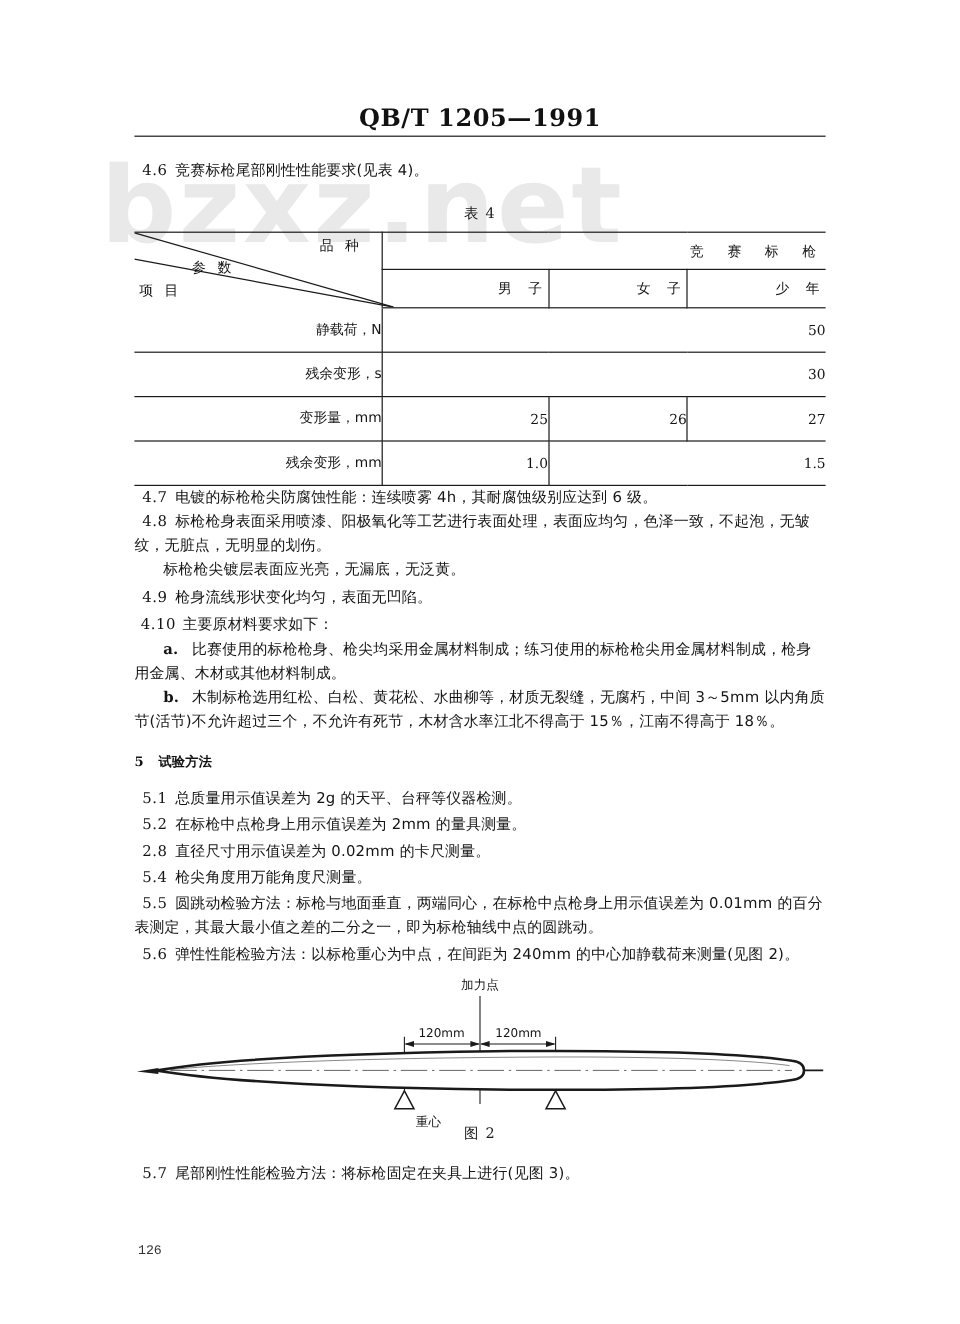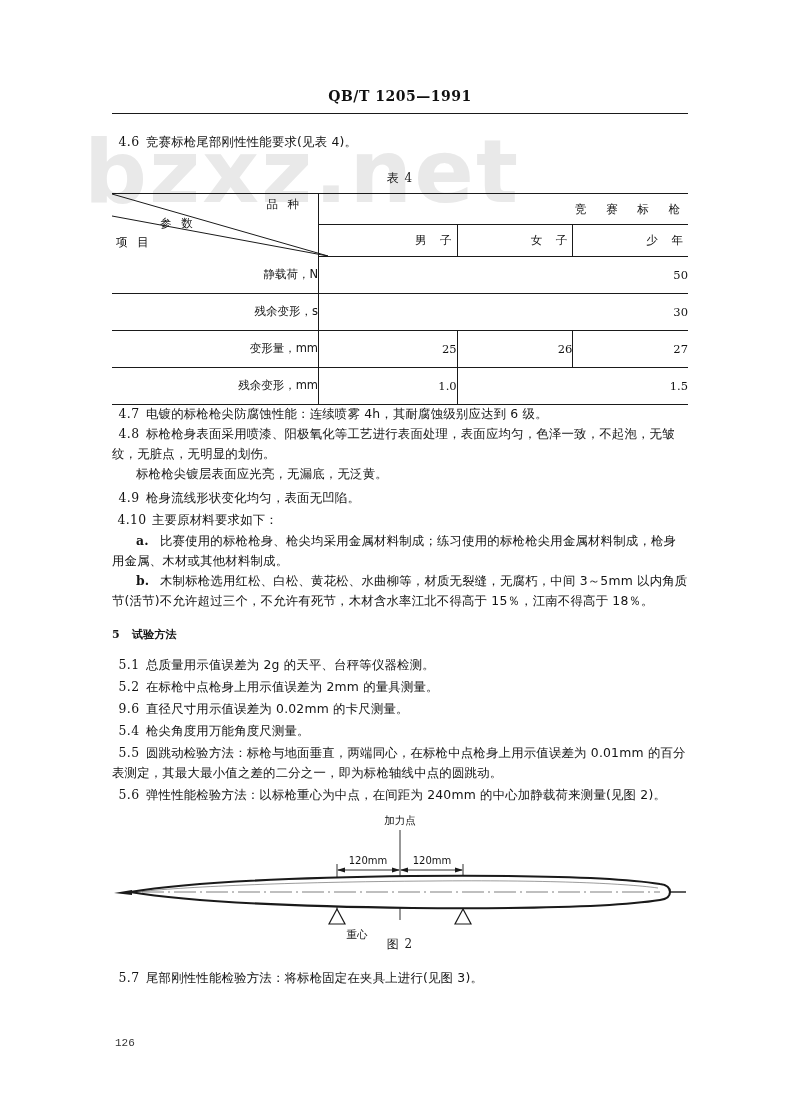--- a/index.html
+++ b/index.html
@@ -39,21 +39,21 @@
   
   .std-header {
     position: absolute;
     left: 112px;
     top: 86px;
     width: 576px;
     text-align: center;
   }
   .std-header .code {
     font-family: "DejaVu Serif", "Liberation Serif", serif;
-    font-size: 14px;
+    font-size: 20px;
     font-weight: bold;
     letter-spacing: 0.5px;
     color: #111;
   }
   .header-rule {
     position: absolute;
     left: 112px;
     top: 113px;
     width: 576px;
     height: 0;
@@ -277,21 +277,21 @@
       <span class="num" style="display:inline-block; min-width:20px;">5</span><span>试验方法</span>
     </div>
 
     <div class="para" style="top:655px;">
       <span class="num num-col">5.1</span><span>总质量用示值误差为 2g 的天平、台秤等仪器检测。</span>
     </div>
     <div class="para" style="top:677px;">
       <span class="num num-col">5.2</span><span>在标枪中点枪身上用示值误差为 2mm 的量具测量。</span>
     </div>
     <div class="para" style="top:699px;">
-      <span class="num num-col">9.6</span><span>直径尺寸用示值误差为 0.02mm 的卡尺测量。</span>
+      <span class="num num-col">2.8</span><span>直径尺寸用示值误差为 0.02mm 的卡尺测量。</span>
     </div>
     <div class="para" style="top:721px;">
       <span class="num num-col">5.4</span><span>枪尖角度用万能角度尺测量。</span>
     </div>
     <div class="para" style="top:743px;">
       <span class="num num-col">5.5</span><span>圆跳动检验方法：标枪与地面垂直，两端同心，在标枪中点枪身上用示值误差为 0.01mm 的百分表测定，其最大最小值之差的二分之一，即为标枪轴线中点的圆跳动。</span>
     </div>
     <div class="para" style="top:785px;">
       <span class="num num-col">5.6</span><span>弹性性能检验方法：以标枪重心为中点，在间距为 240mm 的中心加静载荷来测量(见图 2)。</span>
     </div>

